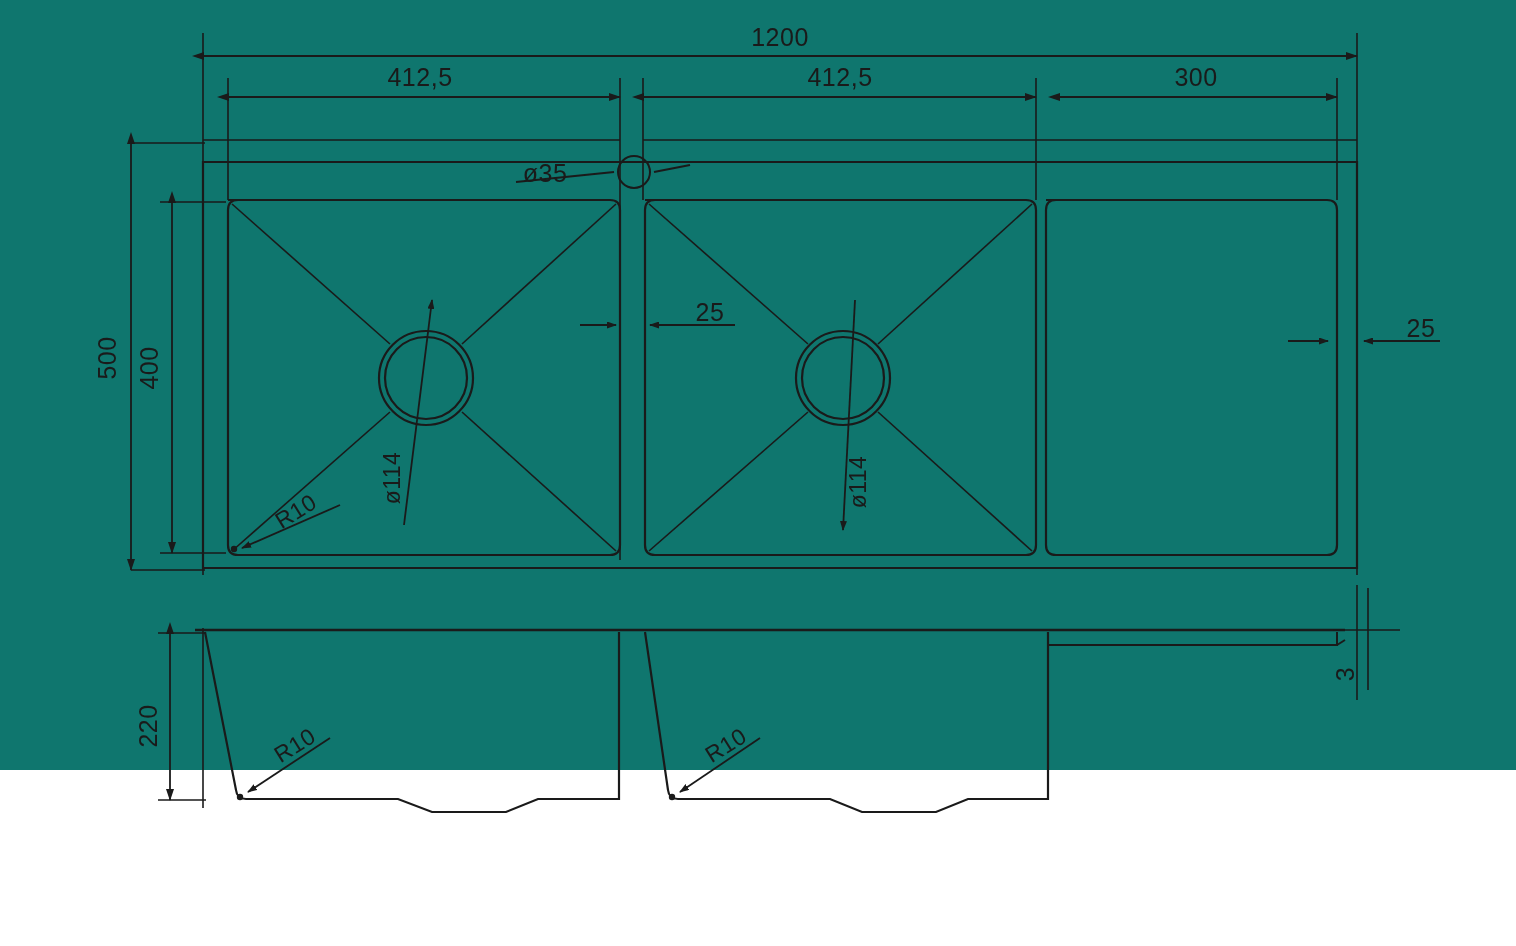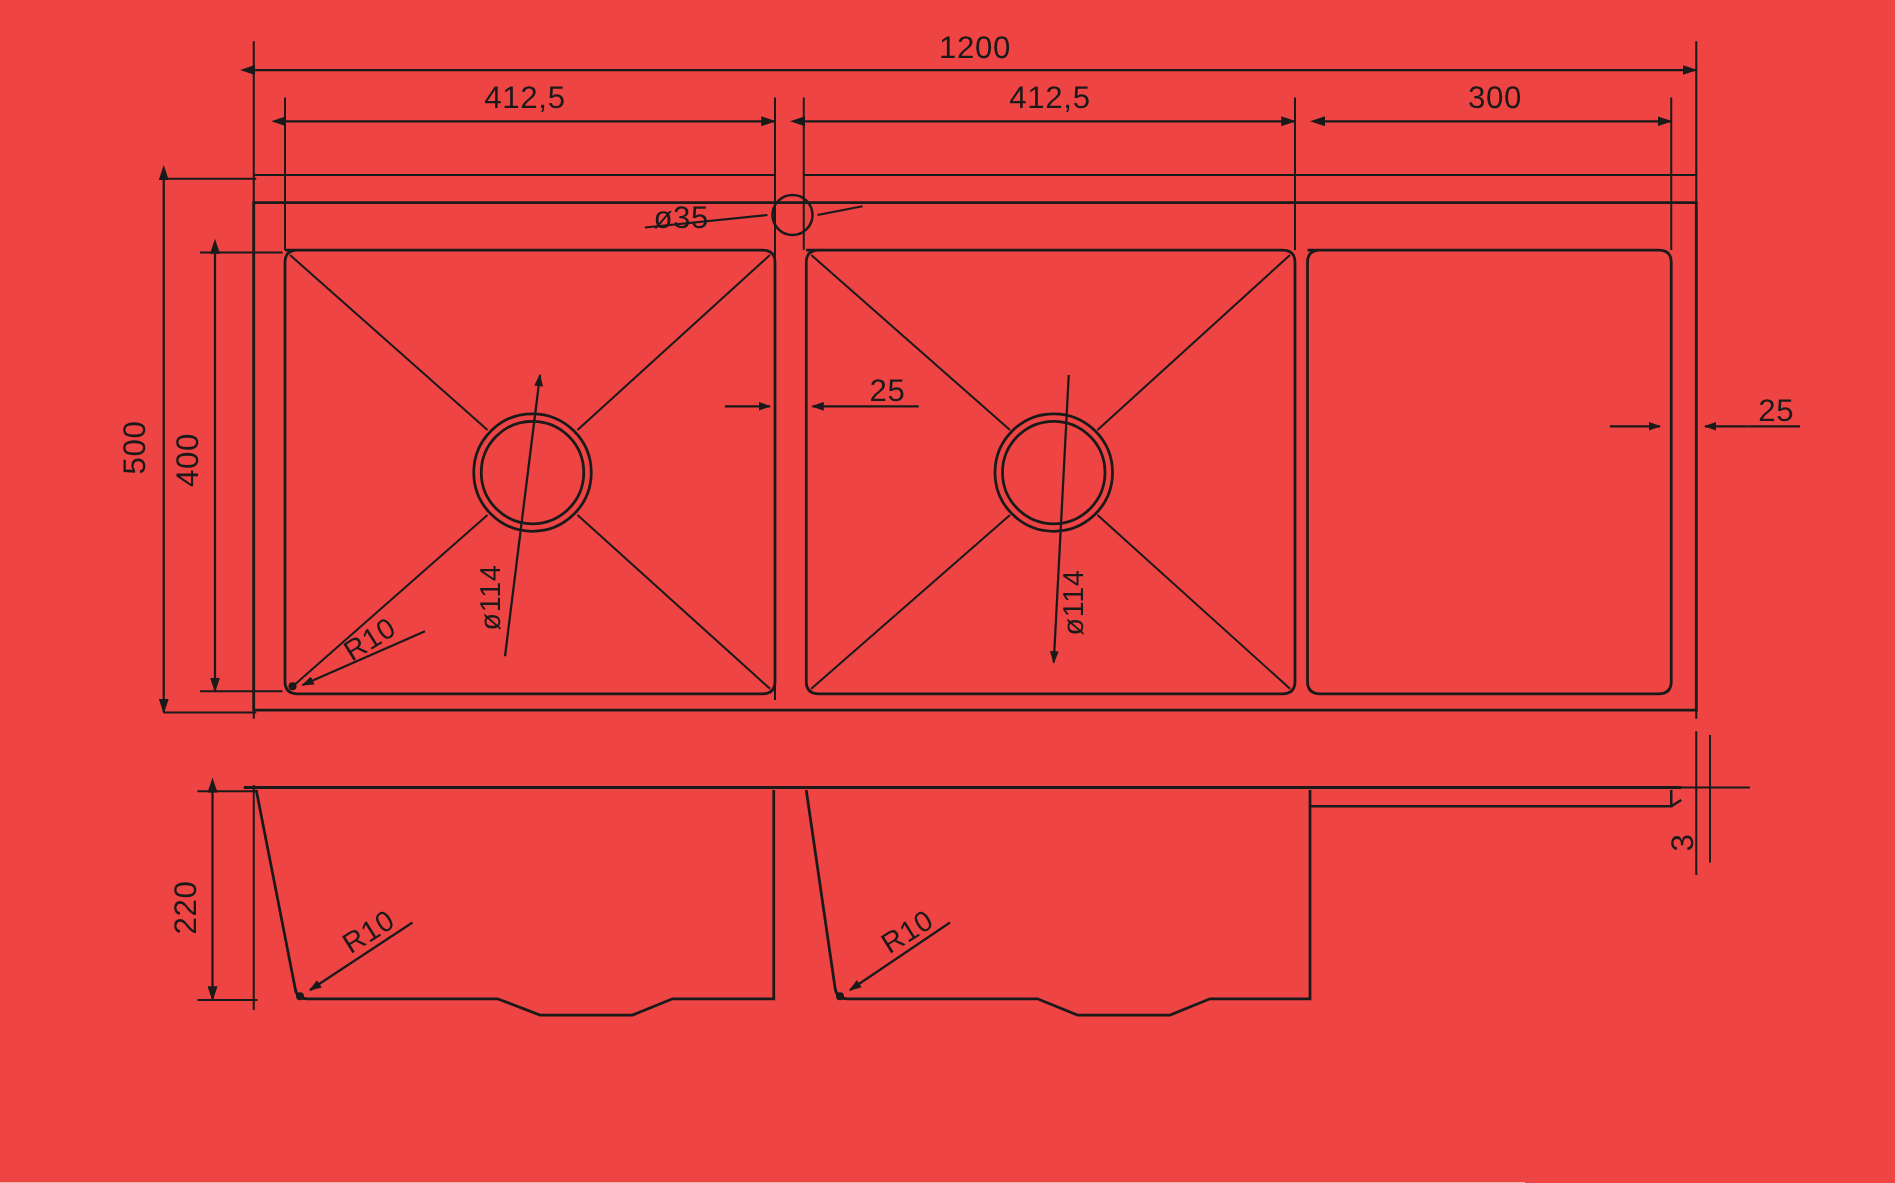--- a/index.html
+++ b/index.html
@@ -9,22 +9,22 @@
   }
   body {
     width: 1516px;
     height: 946px;
     font-family: "Liberation Sans", sans-serif;
     overflow: hidden;
   }
   #drawing-root {
     position: relative;
     width: 1516px;
-    height: 946px;
-    background: #ef4444;
+    height: 770px;
+    background: #0f766e;
   }
   svg.cad {
     position: absolute;
     top: 0;
     left: 0;
     width: 1516px;
     height: 946px;
     display: block;
   }
   .dim-text {

